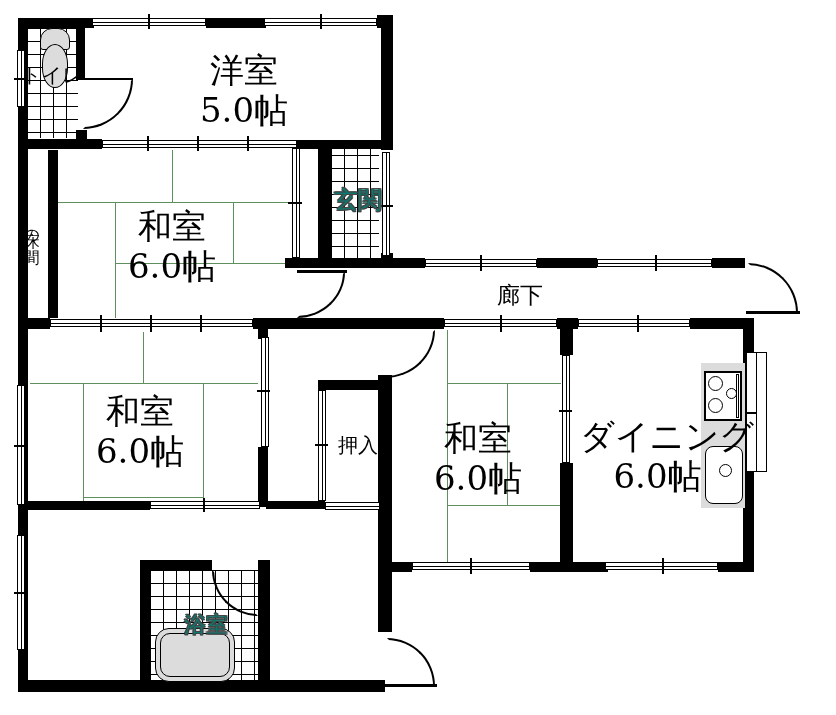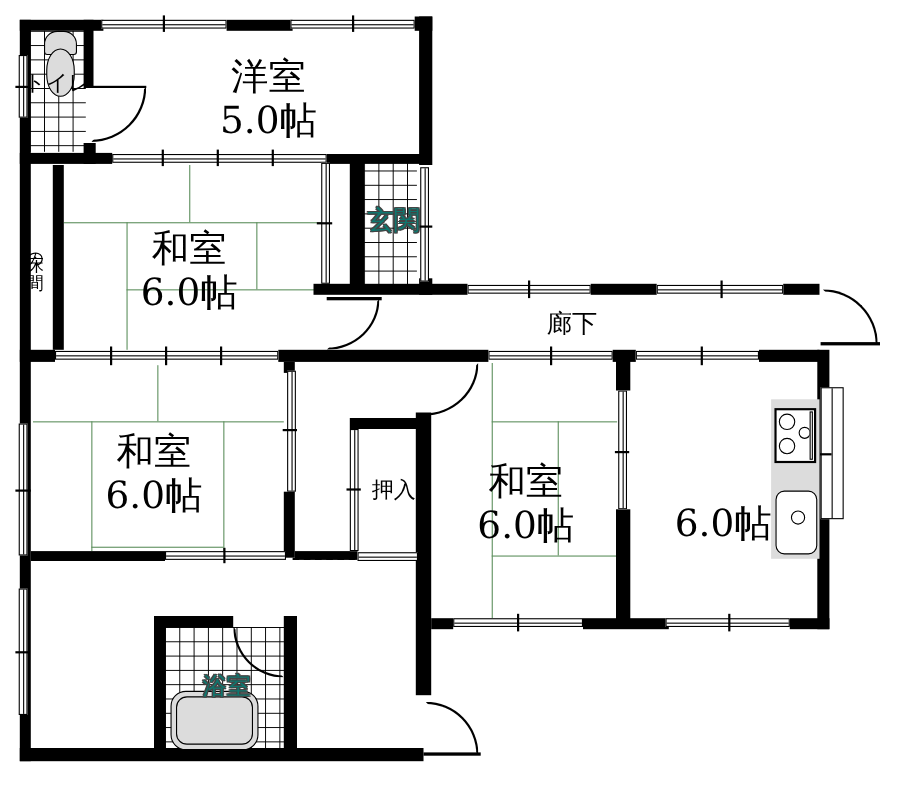--- a/index.html
+++ b/index.html
@@ -252,21 +252,21 @@
   <div class="lbl" style="left:334px;top:434px;width:48px;font-size:20px;">
     <span>押入</span>
   </div>
 
   <div class="lbl big" style="left:403px;top:418px;width:150px;">
     <span>和室</span><br>
     <span>6.0帖</span>
   </div>
 
   <div class="lbl big" style="left:580px;top:416px;width:155px;">
-    <br>
+    <span>ダイニング</span><br>
     <span>6.0帖</span>
   </div>
 
   <div class="lbl mid outl" style="left:178px;top:612px;width:50px;">
     <span>浴室</span>
   </div>
 
 </div>
 
 </body></html>

